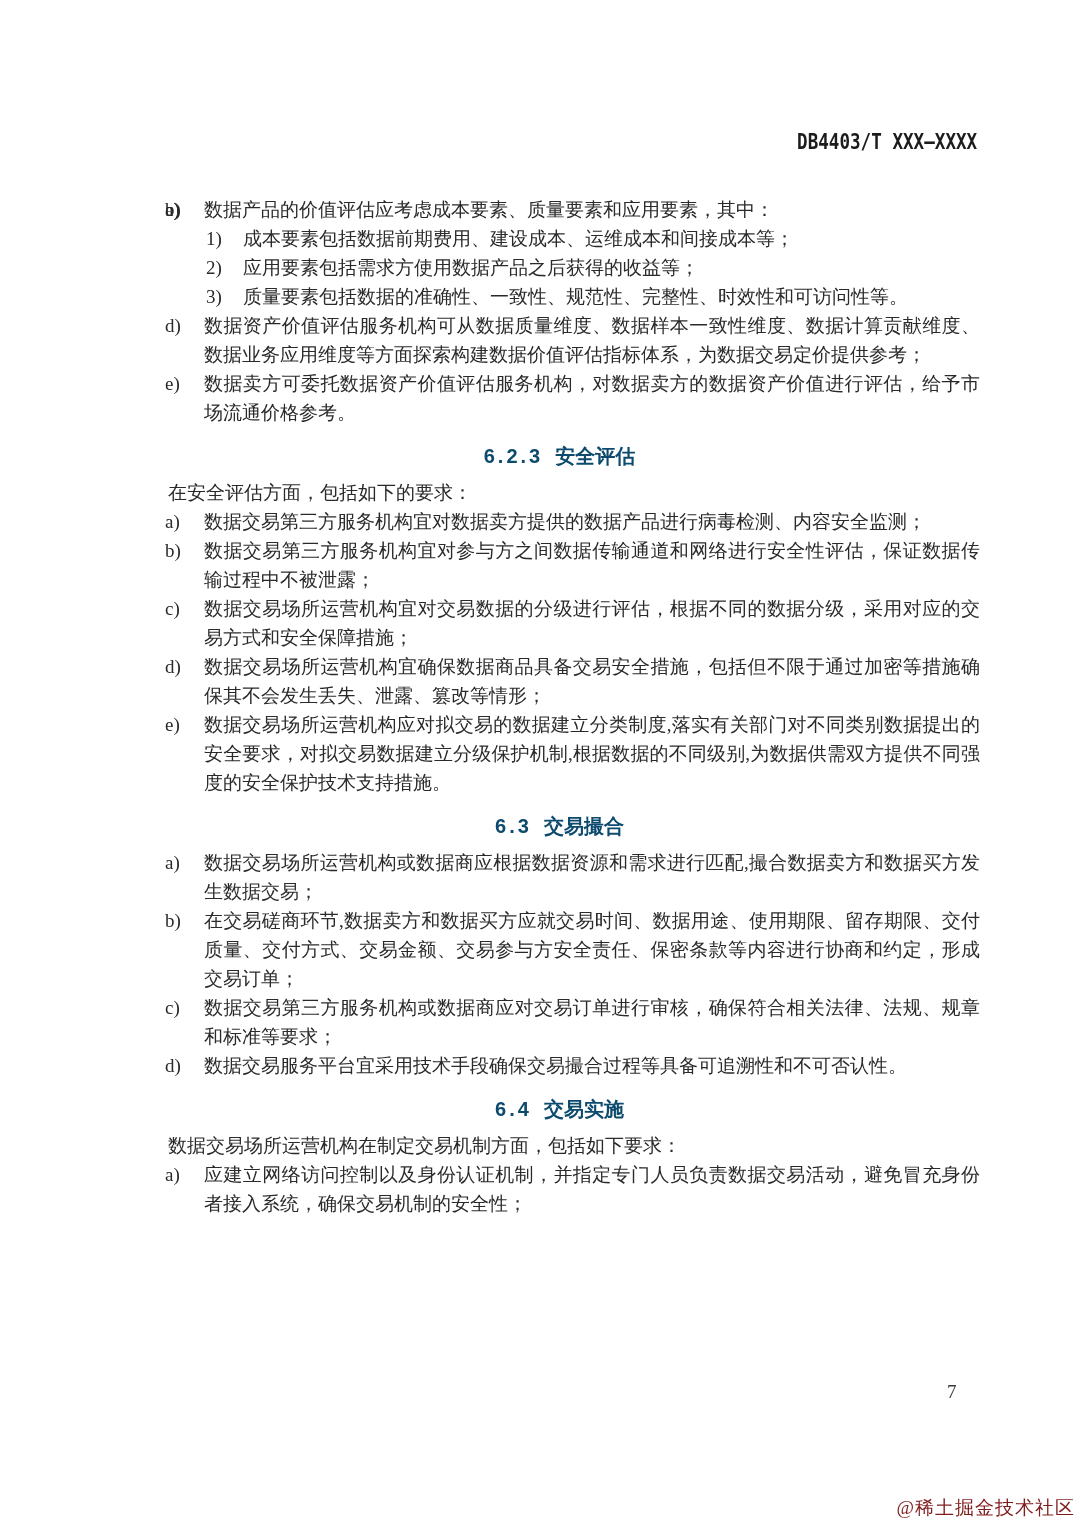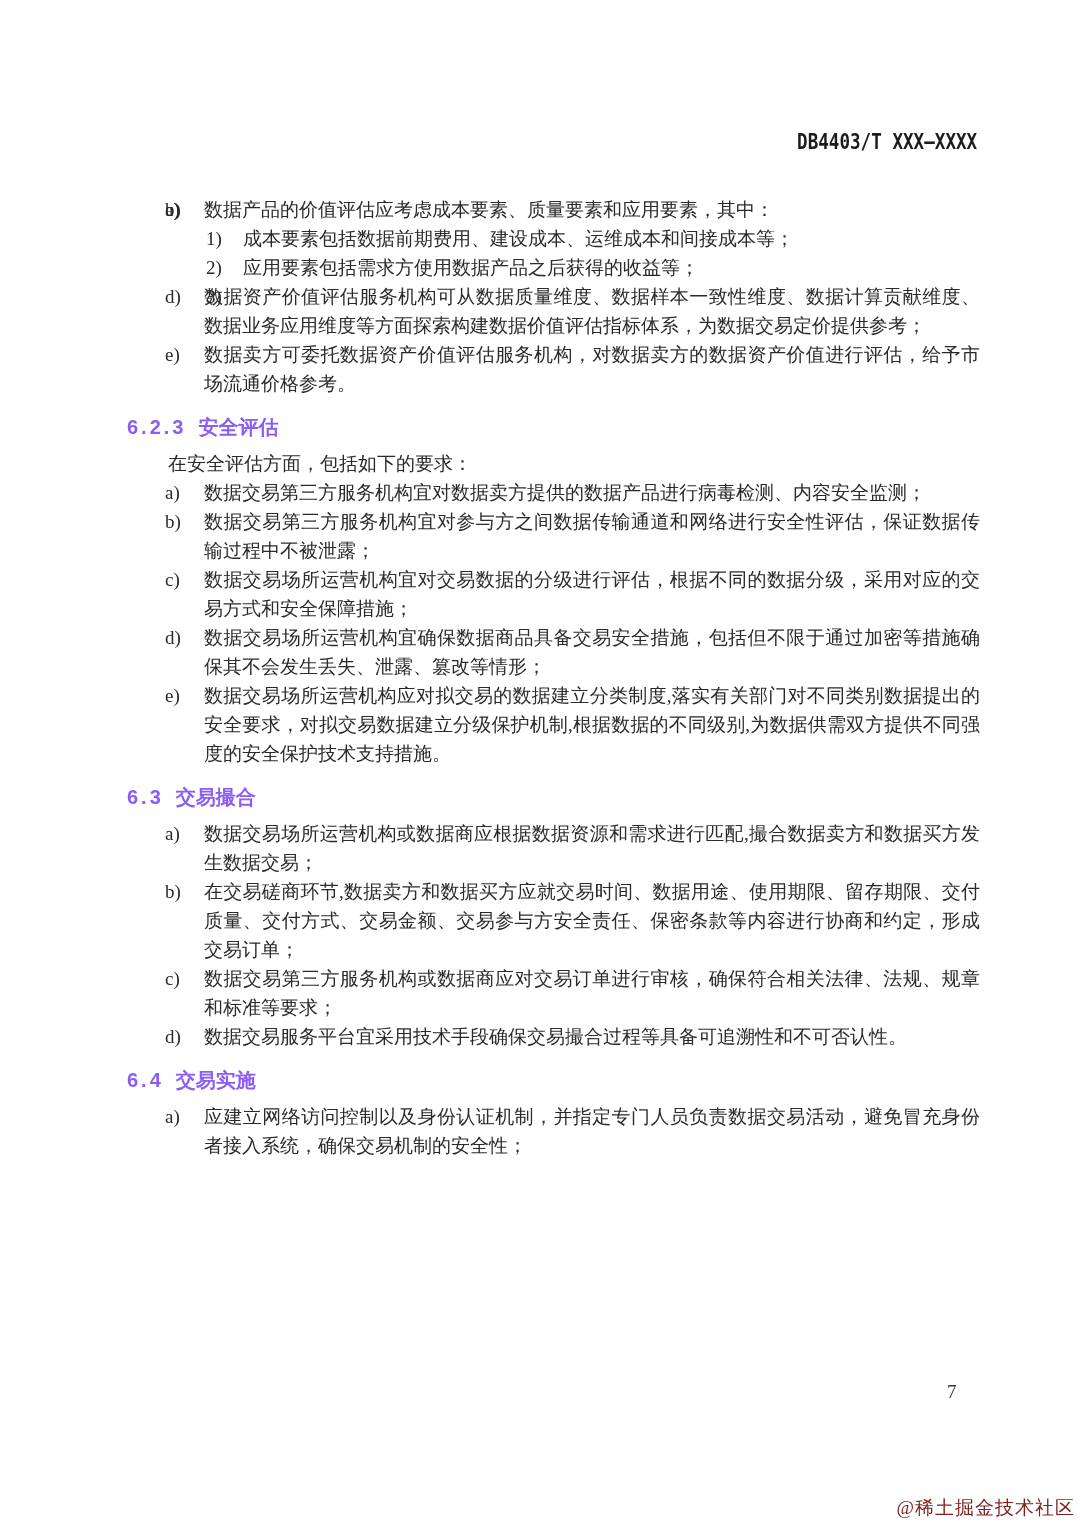--- a/index.html
+++ b/index.html
@@ -39,26 +39,27 @@
     text-align: justify;
   }
   .li > .lbl {
     position: absolute;
     left: 38px;
     top: 0;
   }
   .sub .li { padding-left: 116px; }
   .sub .li > .lbl { left: 79px; }
   .sec-head {
-    margin: 15px 0 7px 0;
+    margin: 15px 0 7px 12px;
     font-family: "Liberation Sans", "DejaVu Sans", sans-serif;
     font-weight: 700;
     font-size: 20px;
-    color: #8b5cf6;
+    color: #0c4a6e;
     line-height: 29px;
+    text-align: center;
   }
   .sec-head .sec-num { letter-spacing: 3px; margin-right: 12px; }
   .intro {
     margin: 6px 0 0 41px;
     text-align: justify;
   }
   .page-number {
     position: absolute;
     top: 1381px;
     left: 947px;
@@ -98,20 +99,21 @@
         <div class="li">
           <span class="lbl">1)</span>
           <span class="txt">成本要素包括数据前期费用、建设成本、运维成本和间接成本等；</span>
         </div>
         <div class="li">
           <span class="lbl">2)</span>
           <span class="txt">应用要素包括需求方使用数据产品之后获得的收益等；</span>
         </div>
         <div class="li">
           <span class="lbl">3)</span>
+          <span class="txt">质量要素包括数据的准确性、一致性、规范性、完整性、时效性和可访问性等。</span>
         </div>
       </div>
       <div class="li">
         <span class="lbl">d)</span>
         <span class="txt">数据资产价值评估服务机构可从数据质量维度、数据样本一致性维度、数据计算贡献维度、数据业务应用维度等方面探索构建数据价值评估指标体系，为数据交易定价提供参考；</span>
       </div>
       <div class="li">
         <span class="lbl">e)</span>
         <span class="txt">数据卖方可委托数据资产价值评估服务机构，对数据卖方的数据资产价值进行评估，给予市场流通价格参考。</span>
       </div>
@@ -163,20 +165,21 @@
       <div class="li">
         <span class="lbl">d)</span>
         <span class="txt">数据交易服务平台宜采用技术手段确保交易撮合过程等具备可追溯性和不可否认性。</span>
       </div>
     </div>
 
     <div class="sec-head">
       <span class="sec-num">6.4</span><span class="sec-title">交易实施</span>
     </div>
 
+    <p class="intro">数据交易场所运营机构在制定交易机制方面，包括如下要求：</p>
     <div class="list">
       <div class="li">
         <span class="lbl">a)</span>
         <span class="txt">应建立网络访问控制以及身份认证机制，并指定专门人员负责数据交易活动，避免冒充身份者接入系统，确保交易机制的安全性；</span>
       </div>
     </div>
 
   </div>
 
   <div class="page-number">7</div>

